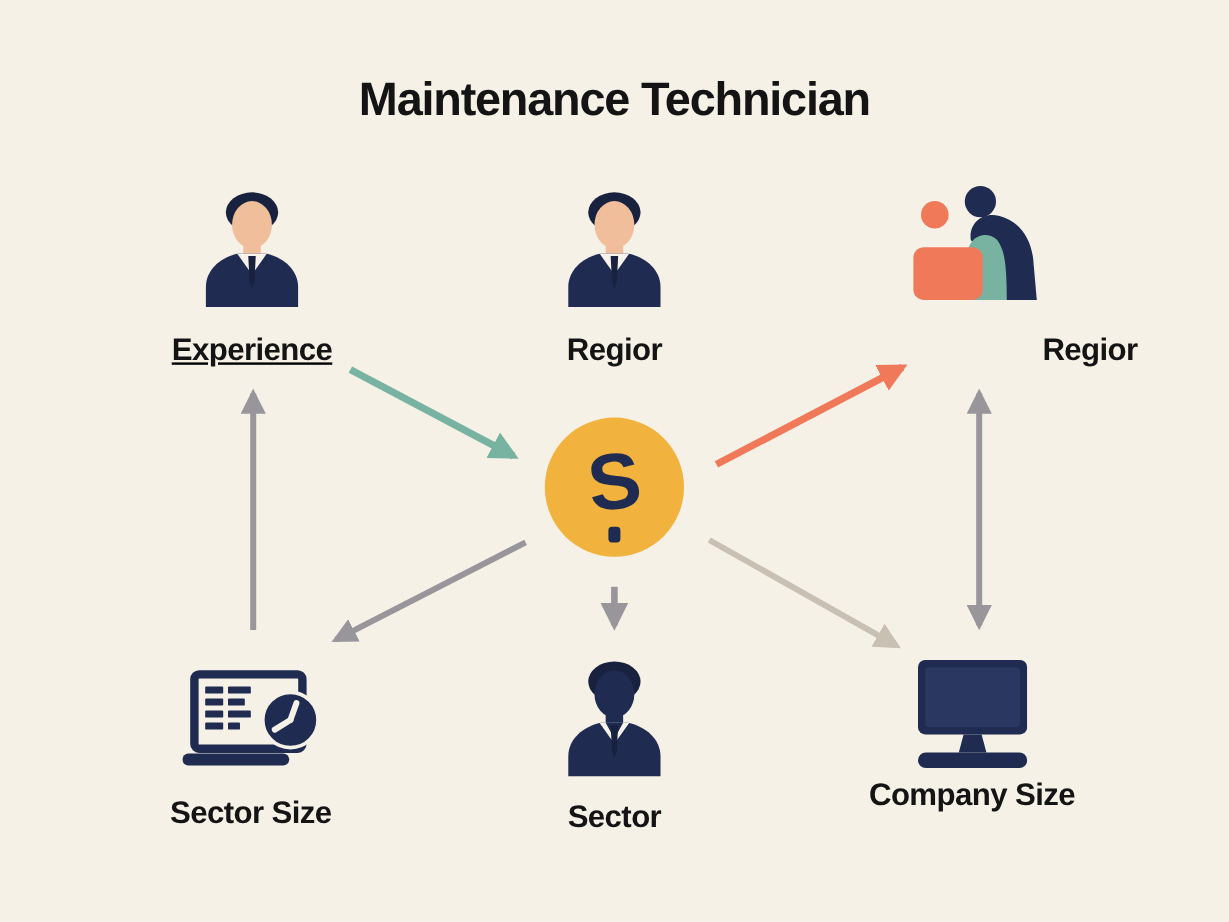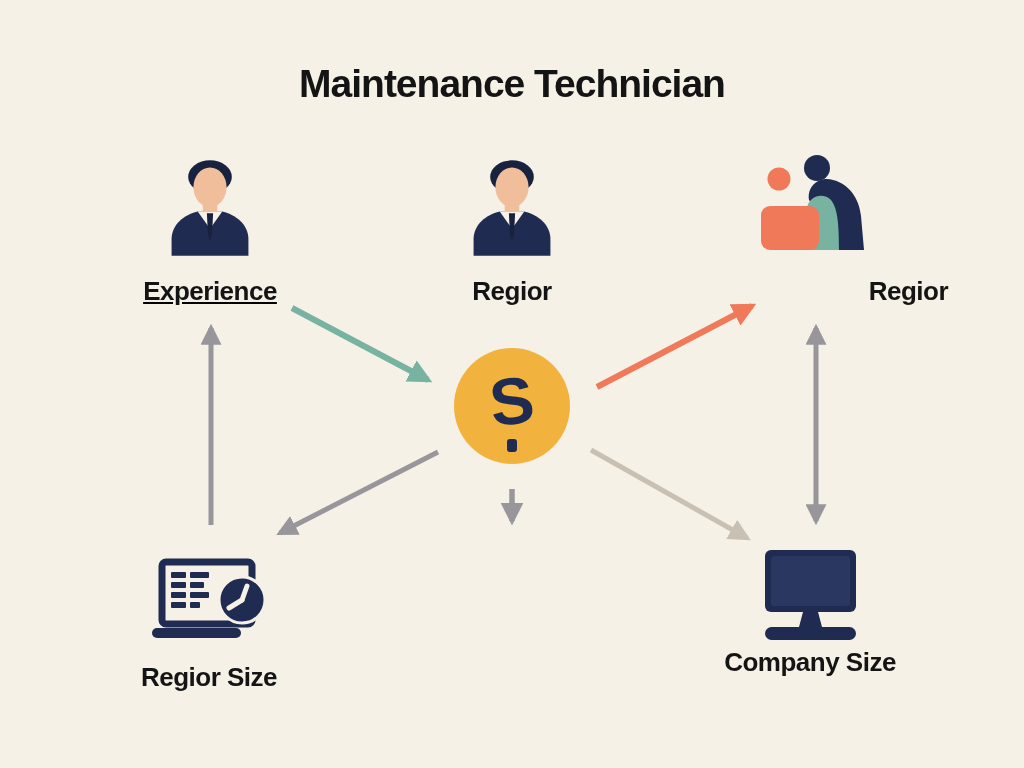--- a/index.html
+++ b/index.html
@@ -117,23 +117,35 @@
         <rect x="19" y="44" width="15" height="6" rx="1"></rect>
           <rect x="38" y="44" width="10" height="6" rx="1"></rect>
       </g>
       <rect x="0" y="70" width="89" height="10" rx="5" style="fill:var(--navy)"></rect>
       <circle cx="90" cy="42" r="23" style="fill:var(--navy);stroke:var(--background)" stroke-width="3"></circle>
       <g style="stroke:var(--background)" stroke-width="5" stroke-linecap="round" fill="none">
         <path d="M90,42 L95,28"></path>
           <path d="M90,42 L77,50"></path>
       </g>
     </svg>
-    <div class="label">Regior Size</div>
+    <div class="label">Sector Size</div>
   </div>
 
+  <div class="node n-sector">
+    <svg width="104" height="108" viewBox="0 0 100 104">
+      <ellipse cx="50" cy="24" rx="21" ry="16" style="fill:var(--navy-dark)"></ellipse>
+      <ellipse cx="50" cy="34" rx="16" ry="19" style="fill:var(--navy)"></ellipse>
+      <rect x="43" y="44" width="14" height="16" style="fill:var(--navy)"></rect>
+      <path d="M13,100 L13,84 C13,70 25,60 39,57 L61,57 C75,60 87,70 87,84 L87,100 Z" style="fill:var(--navy)"></path>
+      <path d="M38,57 L62,57 L50,74 Z" style="fill:var(--cream)"></path>
+      <path d="M43,57 L57,57 L50,70 Z" style="fill:var(--navy)"></path>
+      <path d="M47,59 L53,59 L52,79 L50,86 L48,79 Z" style="fill:var(--navy-dark)"></path>
+    </svg>
+    <div class="label">Sector</div>
+  </div>
 
   <div class="node n-company">
     <svg width="91" height="90" viewBox="0 0 91 90">
       <rect x="0" y="0" width="91" height="62" rx="6" style="fill:var(--navy)"></rect>
       <rect x="6" y="6" width="79" height="50" rx="3" style="fill:var(--navy-mid)"></rect>
       <path d="M38,62 L53,62 L57,77 L34,77 Z" style="fill:var(--navy)"></path>
       <rect x="0" y="77" width="91" height="13" rx="6.5" style="fill:var(--navy)"></rect>
     </svg>
     <div class="label">Company Size</div>
   </div>

